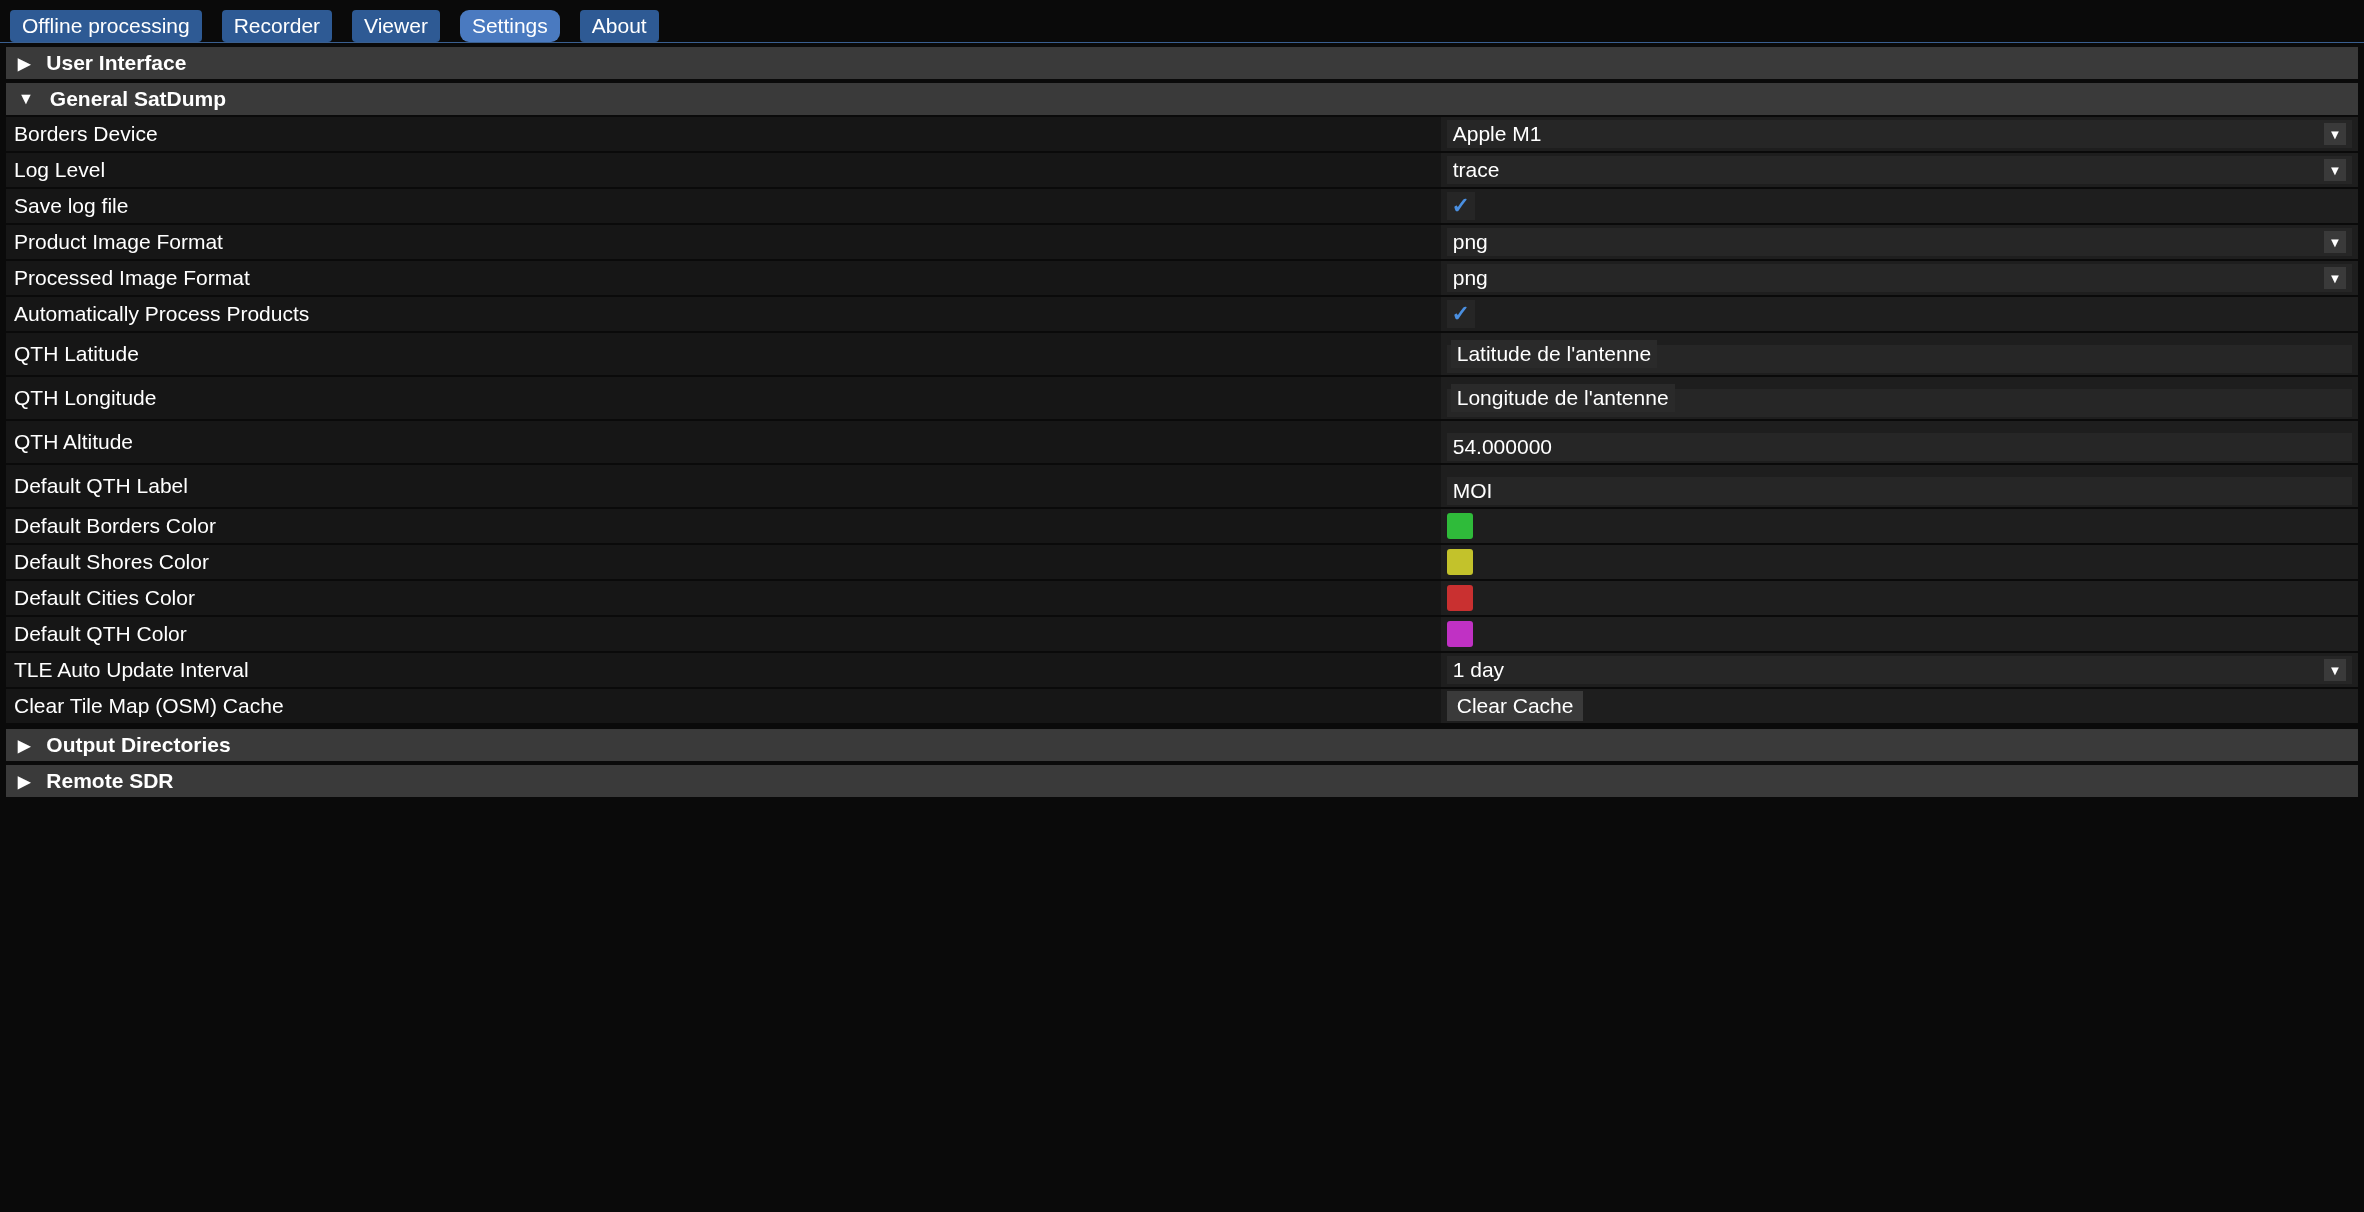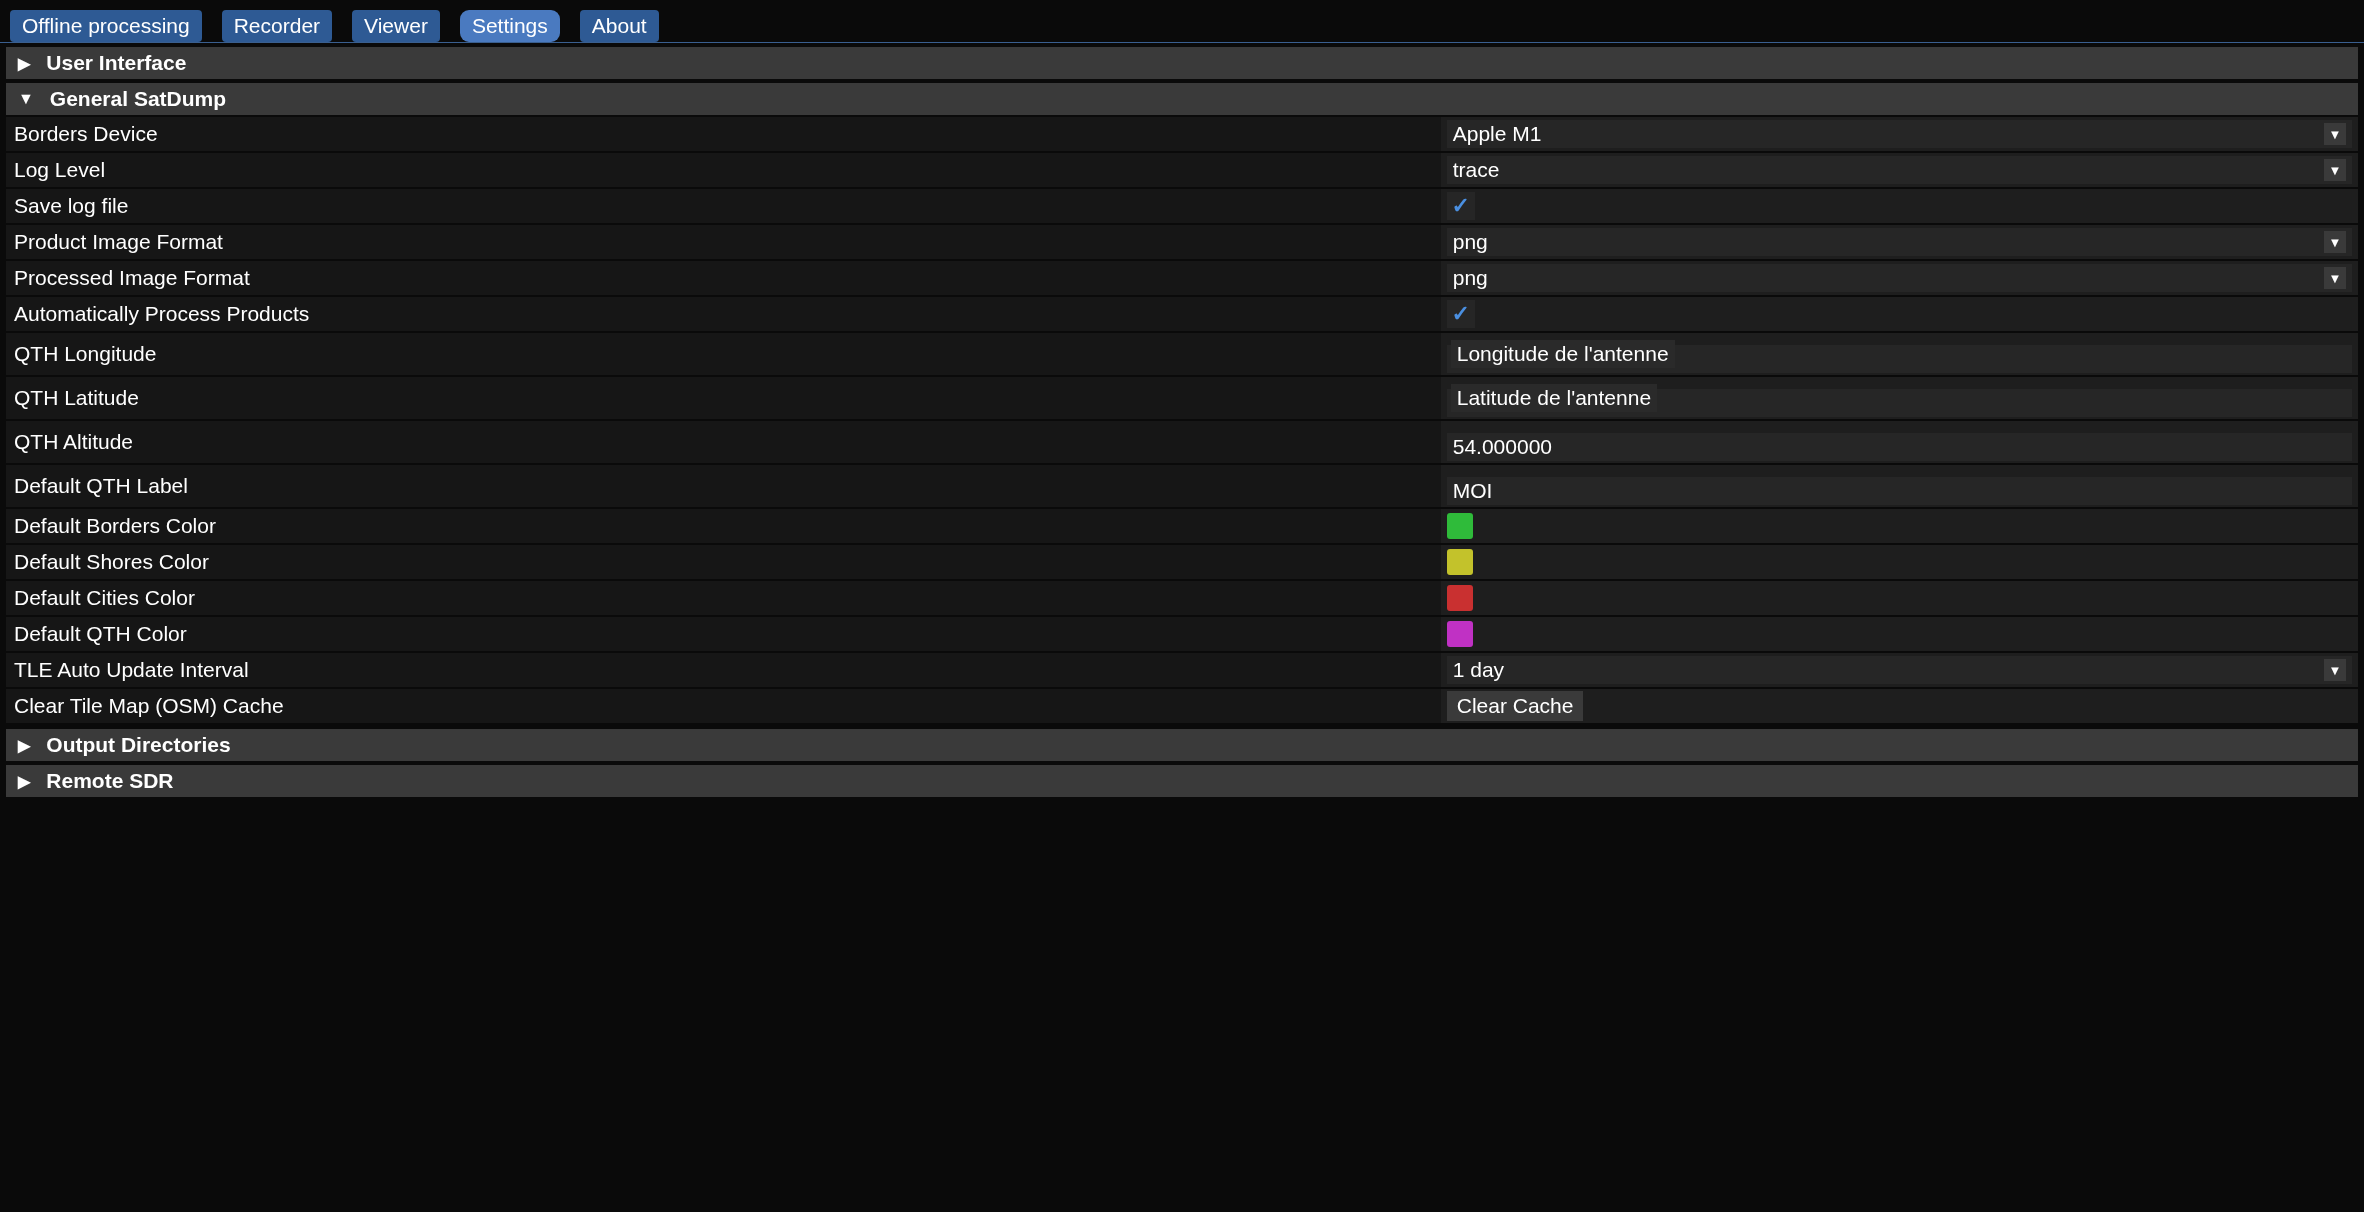--- a/index.html
+++ b/index.html
@@ -215,32 +215,32 @@
   </div>
 
   <div class="row">
     <div class="cell-label">Automatically Process Products</div>
     <div class="cell-value">
       <div class="checkbox">✓</div>
     </div>
   </div>
 
   <div class="row">
+    <div class="cell-label">QTH Latitude</div>
+    <div class="cell-value">
+      <input class="text-input" value="" style="">
+      <span class="hint-pill">Latitude de l'antenne</span>
+    </div>
+  </div>
+
+  <div class="row">
     <div class="cell-label">QTH Longitude</div>
     <div class="cell-value">
       <input class="text-input" value="" style="">
       <span class="hint-pill">Longitude de l'antenne</span>
-    </div>
-  </div>
-
-  <div class="row">
-    <div class="cell-label">QTH Latitude</div>
-    <div class="cell-value">
-      <input class="text-input" value="" style="">
-      <span class="hint-pill">Latitude de l'antenne</span>
     </div>
   </div>
 
   <div class="row">
     <div class="cell-label">QTH Altitude</div>
     <div class="cell-value">
       <input class="text-input" value="54.000000" style="">
     </div>
   </div>
 

